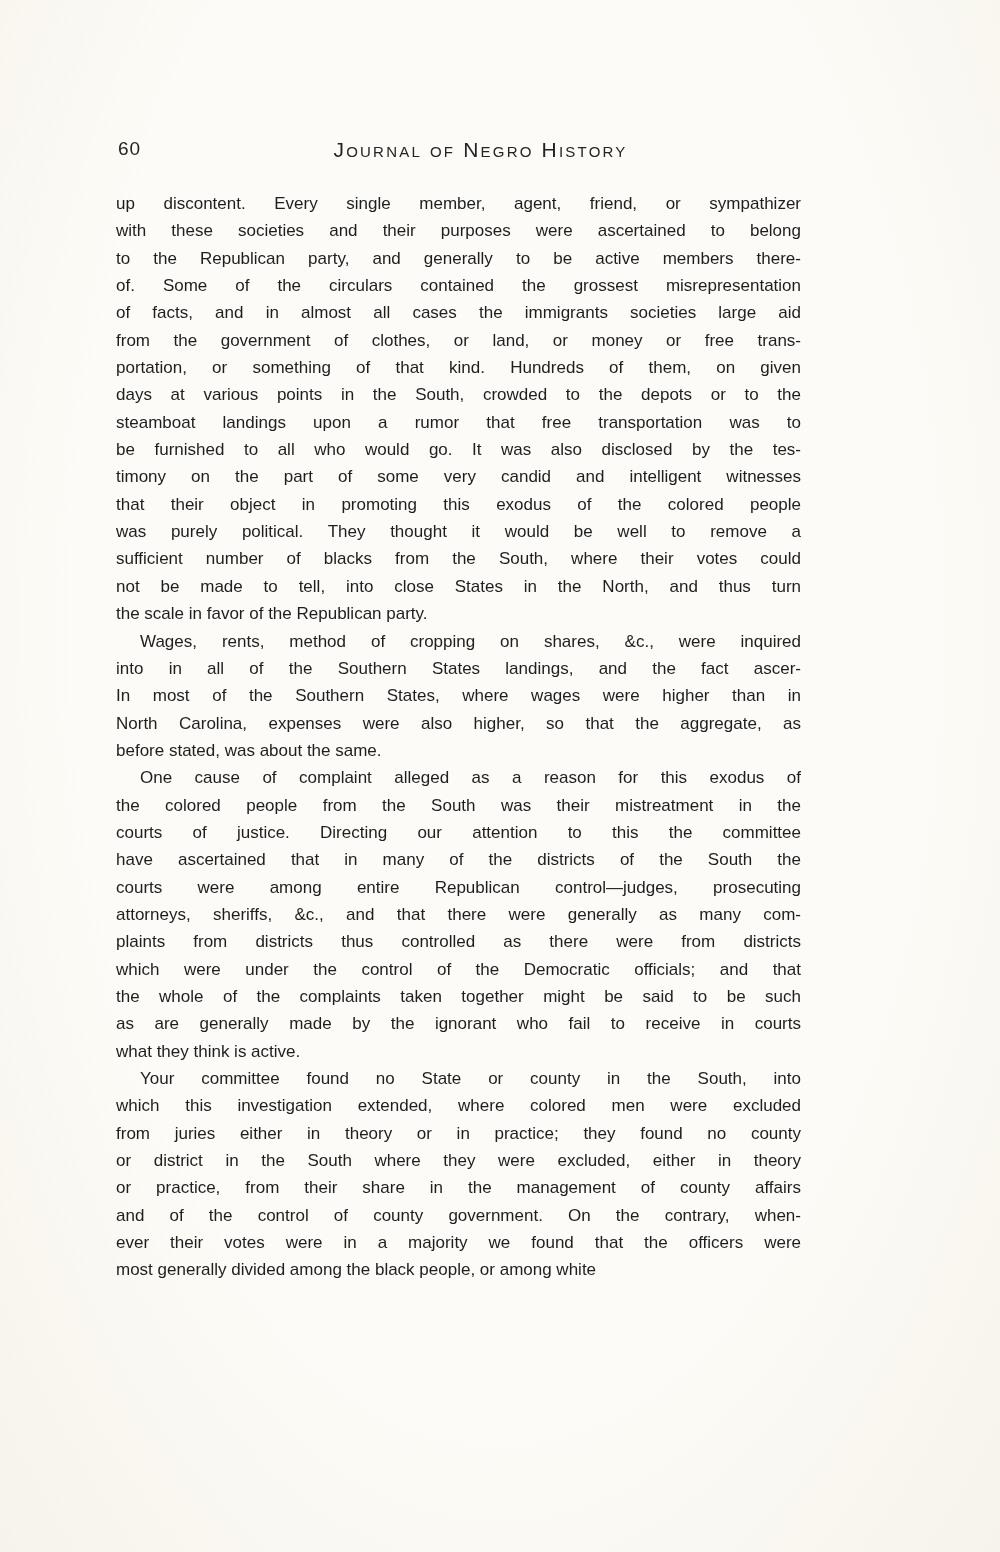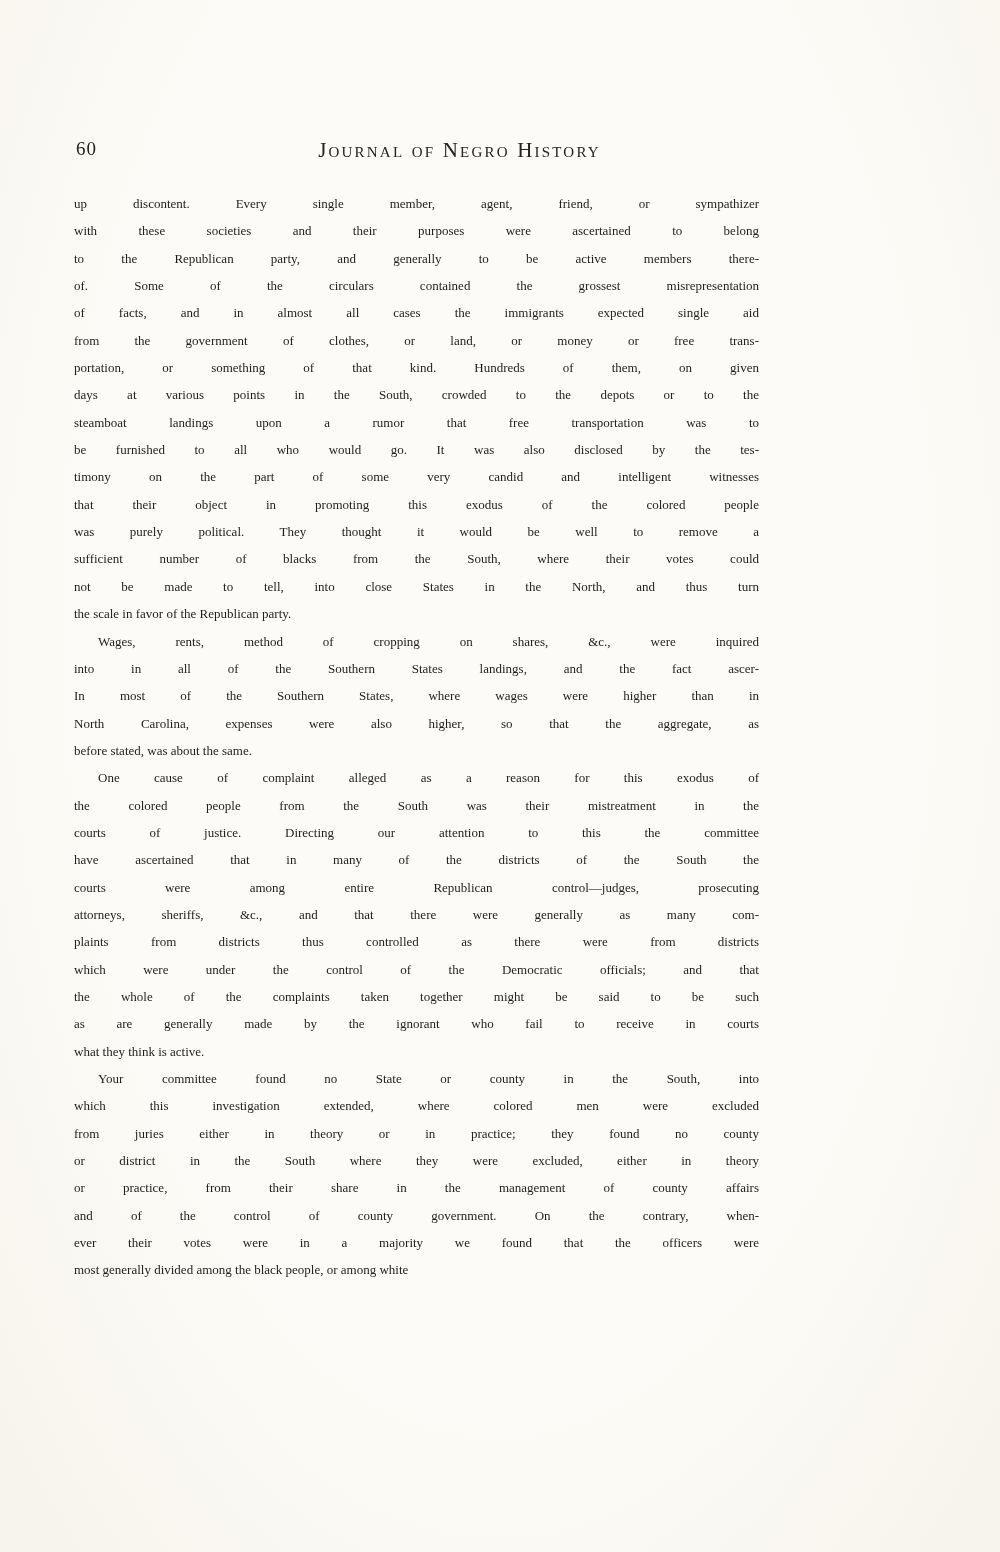--- a/index.html
+++ b/index.html
@@ -7,22 +7,22 @@
     padding: 0;
     background: #e9e6de;
   }
   .page {
     position: relative;
     width: 1000px;
     height: 1552px;
     margin: 0 auto;
     background: radial-gradient(ellipse at 50% 40%, #fcfbf7 60%, #f6f3ea 100%);
     box-sizing: border-box;
-    padding: 138px 155px 0 74px;
-    font-family: Liberation Serif, serif;
+    padding: 138px 155px 0 116px;
+    font-family: Liberation Sans, sans-serif;
     color: #1e1e1e;
     overflow: hidden;
   }
   .page-header {
     position: relative;
     height: 26px;
     margin-bottom: 26px;
     text-align: center;
   }
   .page-number {
@@ -37,21 +37,21 @@
     display: inline-block;
     font-variant: small-caps;
     font-size: 21px;
     letter-spacing: 2.2px;
     color: #232323;
   }
   .page-body {
     width: 685px;
   }
   .text-line {
-    font-size: 13px;
+    font-size: 17px;
     line-height: 27.35px;
     height: 27.35px;
     text-align: justify;
     text-align-last: justify;
     white-space: nowrap;
     color: #1e1e1e;
   }
   .text-line.last {
     text-align-last: left;
   }
@@ -66,21 +66,21 @@
   <div class="page-header">
     <span class="page-number">60</span>
     <span class="header-title">Journal of Negro History</span>
   </div>
   <div class="page-body" id="page-body">
       <div>
         <div class="text-line">up discontent.  Every single member, agent, friend, or sympathizer</div>
         <div class="text-line">with these societies and their purposes were ascertained to belong</div>
         <div class="text-line">to the Republican party, and generally to be active members there-</div>
         <div class="text-line">of.  Some of the circulars contained the grossest misrepresentation</div>
-        <div class="text-line">of facts, and in almost all cases the immigrants expected single aid</div>
+        <div class="text-line">of facts, and in almost all cases the immigrants societies large aid</div>
         <div class="text-line">from the government of clothes, or land, or money or free trans-</div>
         <div class="text-line">portation, or something of that kind.  Hundreds of them, on given</div>
         <div class="text-line">days at various points in the South, crowded to the depots or to the</div>
         <div class="text-line">steamboat landings upon a rumor that free transportation was to</div>
         <div class="text-line">be furnished to all who would go.  It was also disclosed by the tes-</div>
         <div class="text-line">timony on the part of some very candid and intelligent witnesses</div>
         <div class="text-line">that their object in promoting this exodus of the colored people</div>
         <div class="text-line">was purely political.  They thought it would be well to remove a</div>
         <div class="text-line">sufficient number of blacks from the South, where their votes could</div>
         <div class="text-line">not be made to tell, into close States in the North, and thus turn</div>

